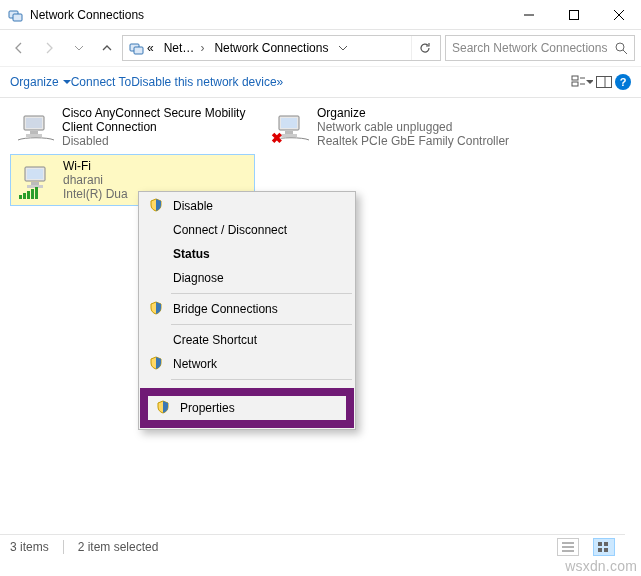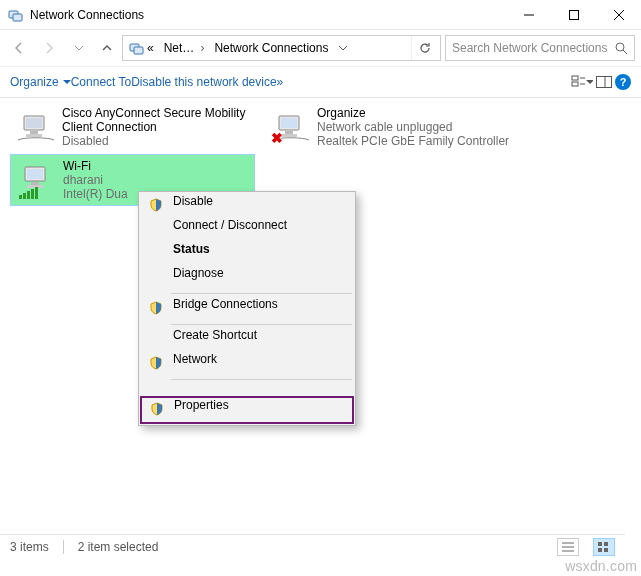--- a/index.html
+++ b/index.html
@@ -25,41 +25,41 @@
     
     .cmdbar { height: 32px; display: flex; align-items: center; padding: 0 10px; background: #fff; border-top: 1px solid #f0f0f0; border-bottom: 1px solid #e5e5e5; }
     .cmdbar .cmd { color: #1a65b8; display: flex; align-items: center; gap: 4px; cursor: default; }
     .cmdbar .spacer { flex: 1; }
     .cmdbar .ricon { width: 22px; height: 22px; display: flex; align-items: center; justify-content: center; color: #555; }
     .help { color: #fff; background: #0078d7; border-radius: 50%; width: 16px; height: 16px; display:flex; align-items:center; justify-content:center; font-weight:bold; font-size:11px }
 
     
     .content { position: relative; padding: 6px 4px; height: 448px; }
     .conn { position: absolute; width: 245px; display: flex; align-items: flex-start; gap: 6px; padding: 4px 6px; }
-    .conn.selected { background: #86efac; border: 1px solid #99d1ff; }
+    .conn.selected { background: #fef9c3; border: 1px solid #99d1ff; }
     .conn .icon { width: 40px; height: 40px; flex-shrink: 0; display:flex; align-items:flex-end; justify-content:center; position:relative }
     .conn .text { line-height: 14px; }
     .conn .name { color: #000; }
     .conn .l2 { color: #6d6d6d; }
     .conn .l3 { color: #6d6d6d; }
     .redx { position:absolute; left:0; bottom:0; color:#d00; font-weight:bold; font-size:14px; text-shadow: 0 0 2px #fff }
     .wifibar { display:flex; align-items:flex-end; gap:1px; height:12px; position:absolute; left:2px; bottom:0 }
     .wifibar span { width:3px; background:#2a9d2a; }
     .wifibar span:nth-child(1){height:4px} .wifibar span:nth-child(2){height:6px}
     .wifibar span:nth-child(3){height:8px} .wifibar span:nth-child(4){height:10px}
     .wifibar span:nth-child(5){height:12px}
 
     
     .ctxmenu { position: absolute; left: 138px; top: 191px; width: 218px; background: #f2f2f2; border: 1px solid #bababa; box-shadow: 4px 4px 8px rgba(0,0,0,0.25); padding: 2px; }
-    .ctxmenu .mi { height: 24px; display: flex; padding-left: 32px; position: relative; color: #000; }
+    .ctxmenu .mi { height: 24px; display: flex; align-items: center; padding-left: 32px; position: relative; color: #000; }
     .ctxmenu .mi.bold { font-weight: 600; }
     .ctxmenu .mi.disabled { color: #888; }
     .ctxmenu .mi .shield { position: absolute; left: 8px; top: 4px; }
     .ctxmenu .sep { height: 1px; background: #d0d0d0; margin: 3px 1px 3px 30px; }
-    .ctxmenu .highlight { border: 2px solid #701a75; margin: 16px -1px -1px -1px; }
+    .ctxmenu .highlight { border: 8px solid #701a75; margin: 8px -1px -1px -1px; }
     .ctxmenu .highlight .mi { background: #f2f2f2; }
 
     
     .status { position: absolute; left: 0; right: 16px; bottom: 18px; height: 24px; border-top: 1px solid #e5e5e5; display: flex; align-items: center; padding: 0 10px; gap: 14px; color: #555; font-size: 12px; background:#fff }
     .status .divider { width:1px; height:14px; background:#ccc }
     .status .sp { flex: 1 }
     .viewbtn { width: 22px; height: 18px; border: 1px solid #ccc; background:#fff; display:flex; align-items:center; justify-content:center; color:#666; font-size:10px }
     .viewbtn.active { background:#cce8ff; border-color:#99d1ff }
 
     .watermark { position:absolute; right:4px; bottom:2px; font-size:14px; color:#bbb; letter-spacing:0.2px }

